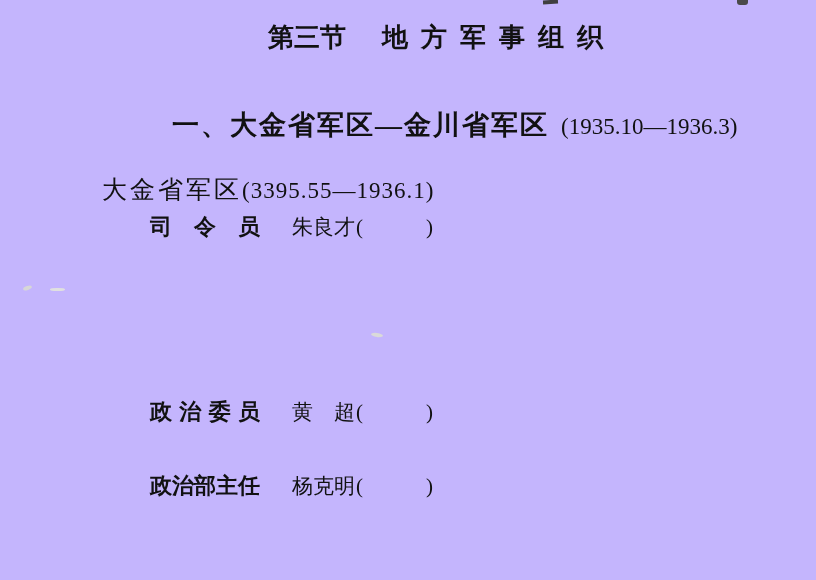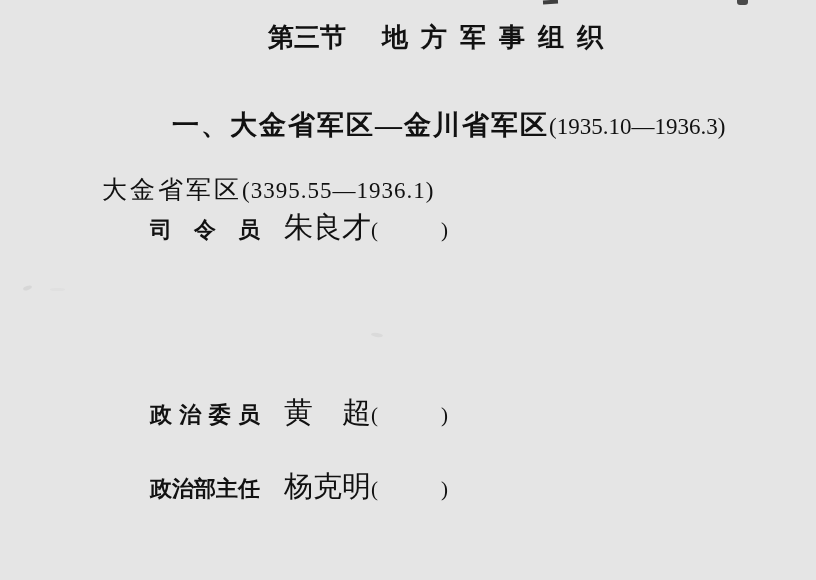--- a/index.html
+++ b/index.html
@@ -6,21 +6,21 @@
   body {
     width: 816px; height: 580px;
     background: #fdfdfc;
     font-family: "Liberation Sans", sans-serif;
     color: #111;
     overflow: hidden;
   }
   .page {
     position: relative;
     width: 816px; height: 580px;
-    background: #e5e5e5;
+    background: #c4b5fd;
   }
   .row { position: absolute; white-space: nowrap; line-height: 34px; }
 
   
   .title-line { top: 20px; left: 268px; }
   .title-part1 {
     font-size: 26px; font-weight: bold;
     font-family: "Liberation Sans", sans-serif;
   }
   .title-part2 {
@@ -31,20 +31,21 @@
 
   
   .subtitle-line { top: 106px; left: 172px; line-height: 38px; }
   .subtitle-text {
     font-size: 27px; font-weight: bold; letter-spacing: 2px;
     font-family: Liberation Serif, serif;
   }
   .subtitle-dates {
     font-size: 23px; font-weight: normal;
     font-family: "Liberation Serif", serif;
+    margin-left: 12px;
   }
 
   
   .section-header { left: 102px; line-height: 32px; }
   .section-header .hdates {
     font-size: 23px;
     font-family: "Liberation Serif", serif;
     letter-spacing: 1px;
   }
   .kai-style .hname {
@@ -56,25 +57,25 @@
     font-family: "Liberation Sans", sans-serif;
   }
 
   
   .officer { left: 150px; line-height: 32px; }
   .role {
     display: inline-block;
     font-size: 22px; font-weight: bold;
     font-family: "Liberation Sans", sans-serif;
     min-width: 110px;
-    margin-right: 24px;
+    margin-right: 32px;
   }
   .name {
     display: inline-block;
-    font-size: 29px; font-weight: normal;
+    font-size: 21px; font-weight: normal;
     font-family: "Liberation Serif", serif;
     min-width: 64px;
   }
   .blank {
     font-size: 21px; font-weight: normal;
     font-family: "Liberation Serif", serif;
   }
 
   
   .artifact { position: absolute; pointer-events: none; }

